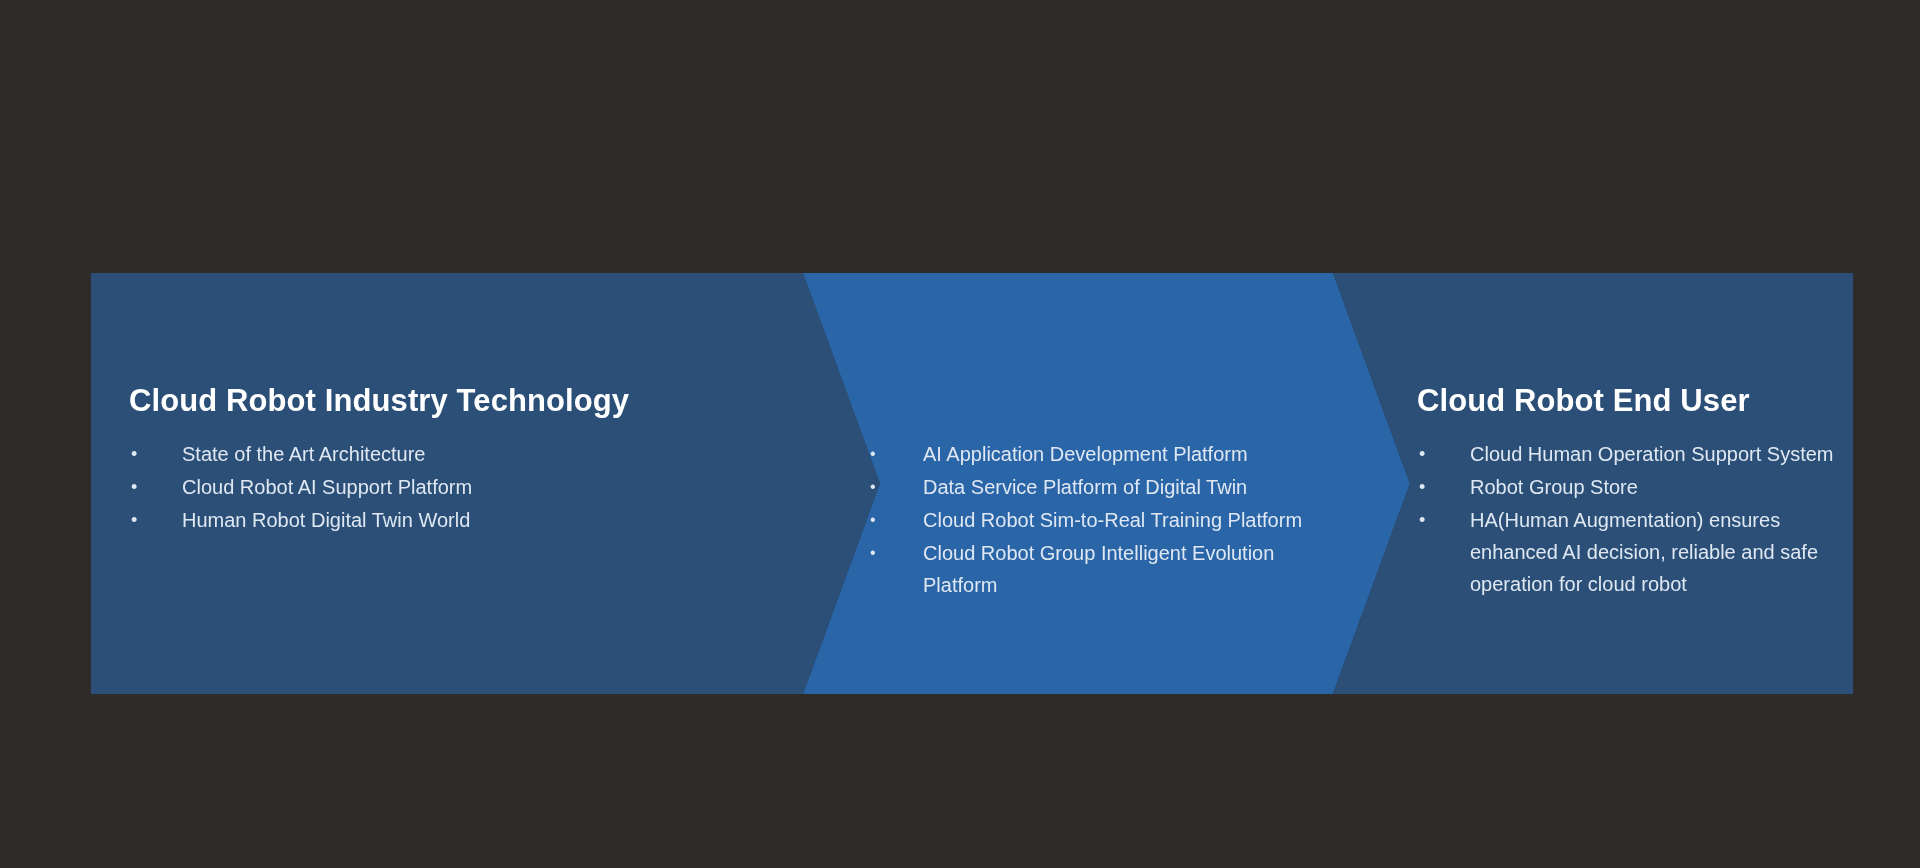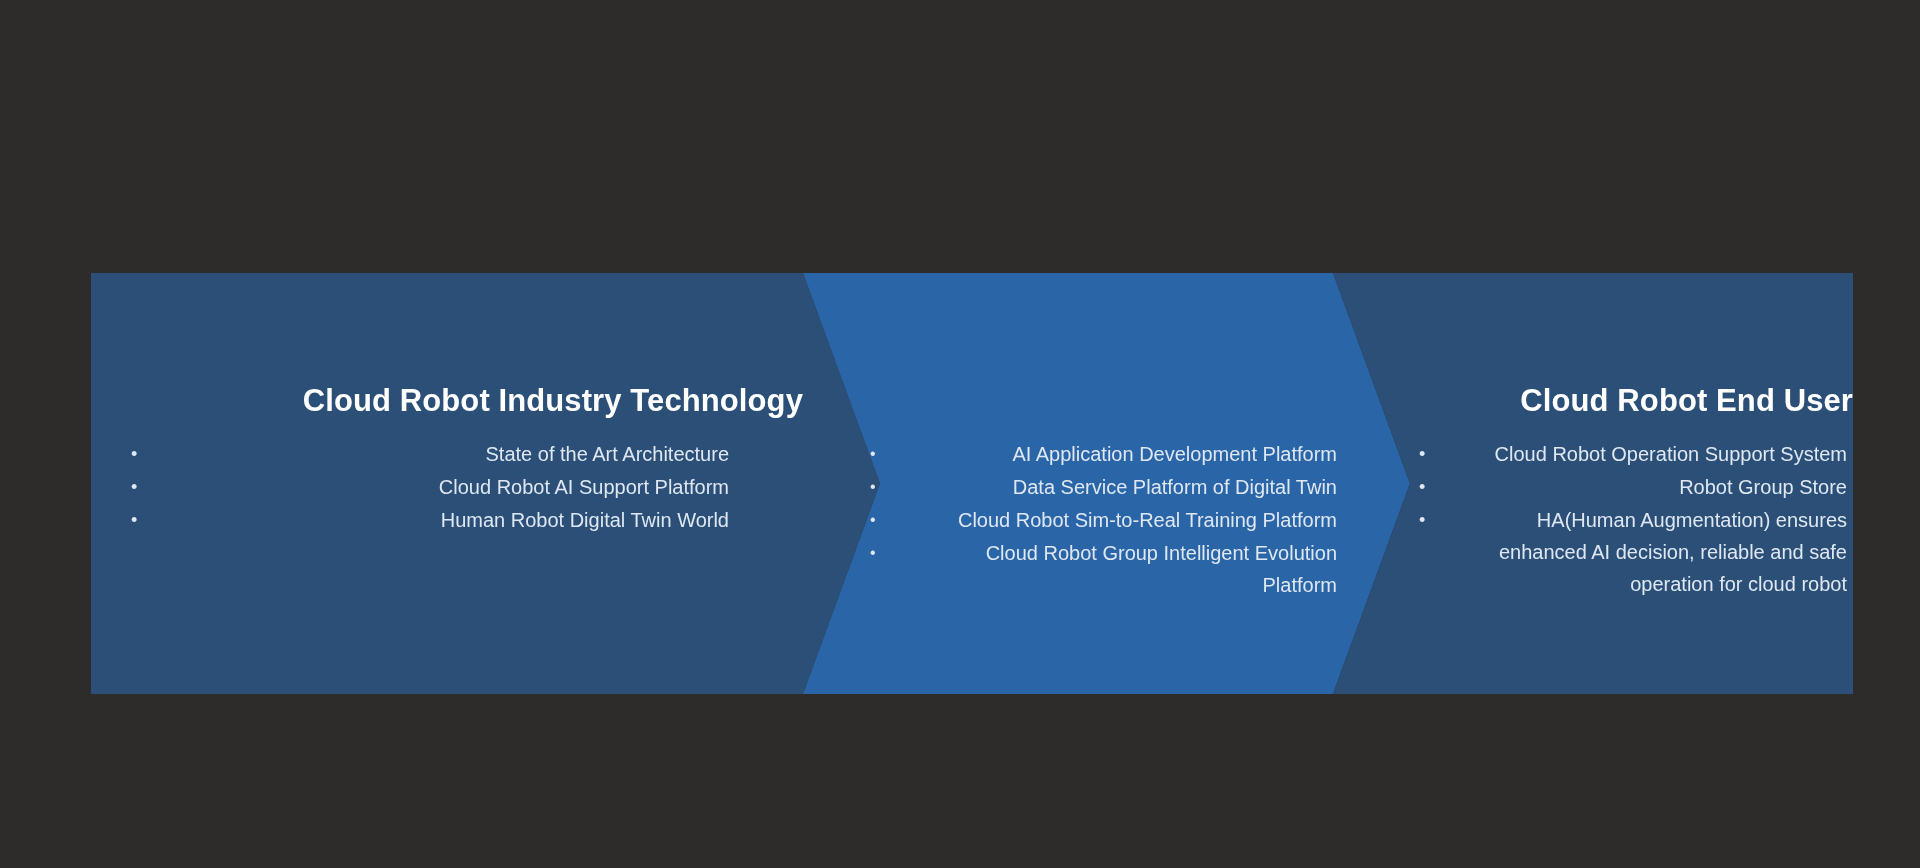--- a/index.html
+++ b/index.html
@@ -13,21 +13,20 @@
     background: #2e2c2b;
     font-family: "Liberation Sans", sans-serif;
     overflow: hidden;
   }
 
   #stage {
     position: relative;
     width: 1920px;
     height: 868px;
     background: #2e2c2b;
-    text-align: right;
   }
 
   
   #banner {
     position: absolute;
     left: 91px;
     top: 273px;
     width: 1762px;
     height: 421px;
   }
@@ -61,21 +60,21 @@
     margin: 0;
     color: #ffffff;
     font-size: 31px;
     font-weight: 700;
     letter-spacing: 0.1px;
     line-height: 1.1;
     white-space: nowrap;
   }
   .panel-1 .panel-title { left: 38px;  top: 111px; }
   .panel-2 .panel-title { left: 64px;  top: 111px; }
-  .panel-3 .panel-title { left: 92px;  top: 111px; }
+  .panel-3 .panel-title { left: 84px;  top: 111px; }
 
   .bullets {
     position: absolute;
     list-style: none;
     margin: 0;
     padding: 0;
   }
   .panel-1 .bullets { left: 38px;  top: 165px; width: 600px; }
   .panel-2 .bullets { left: 64px;  top: 165px; width: 470px; }
   .panel-3 .bullets { left: 84px;  top: 165px; width: 430px; }
@@ -161,21 +160,21 @@
           <span class="btext">Cloud Robot Group Intelligent Evolution Platform</span>
         </li>
       </ul>
     </div>
 
     <div class="panel panel-3">
       <h2 class="panel-title">Cloud Robot End User</h2>
       <ul class="bullets">
         <li class="bullet">
           <span class="dot">•</span>
-          <span class="btext">Cloud Robot Operation Support System</span>
+          <span class="btext">Cloud Human Operation Support System</span>
         </li>
         <li class="bullet">
           <span class="dot">•</span>
           <span class="btext">Robot Group Store</span>
         </li>
         <li class="bullet">
           <span class="dot">•</span>
           <span class="btext">HA(Human Augmentation) ensures enhanced AI decision, reliable and safe operation for cloud robot</span>
         </li>
       </ul>

